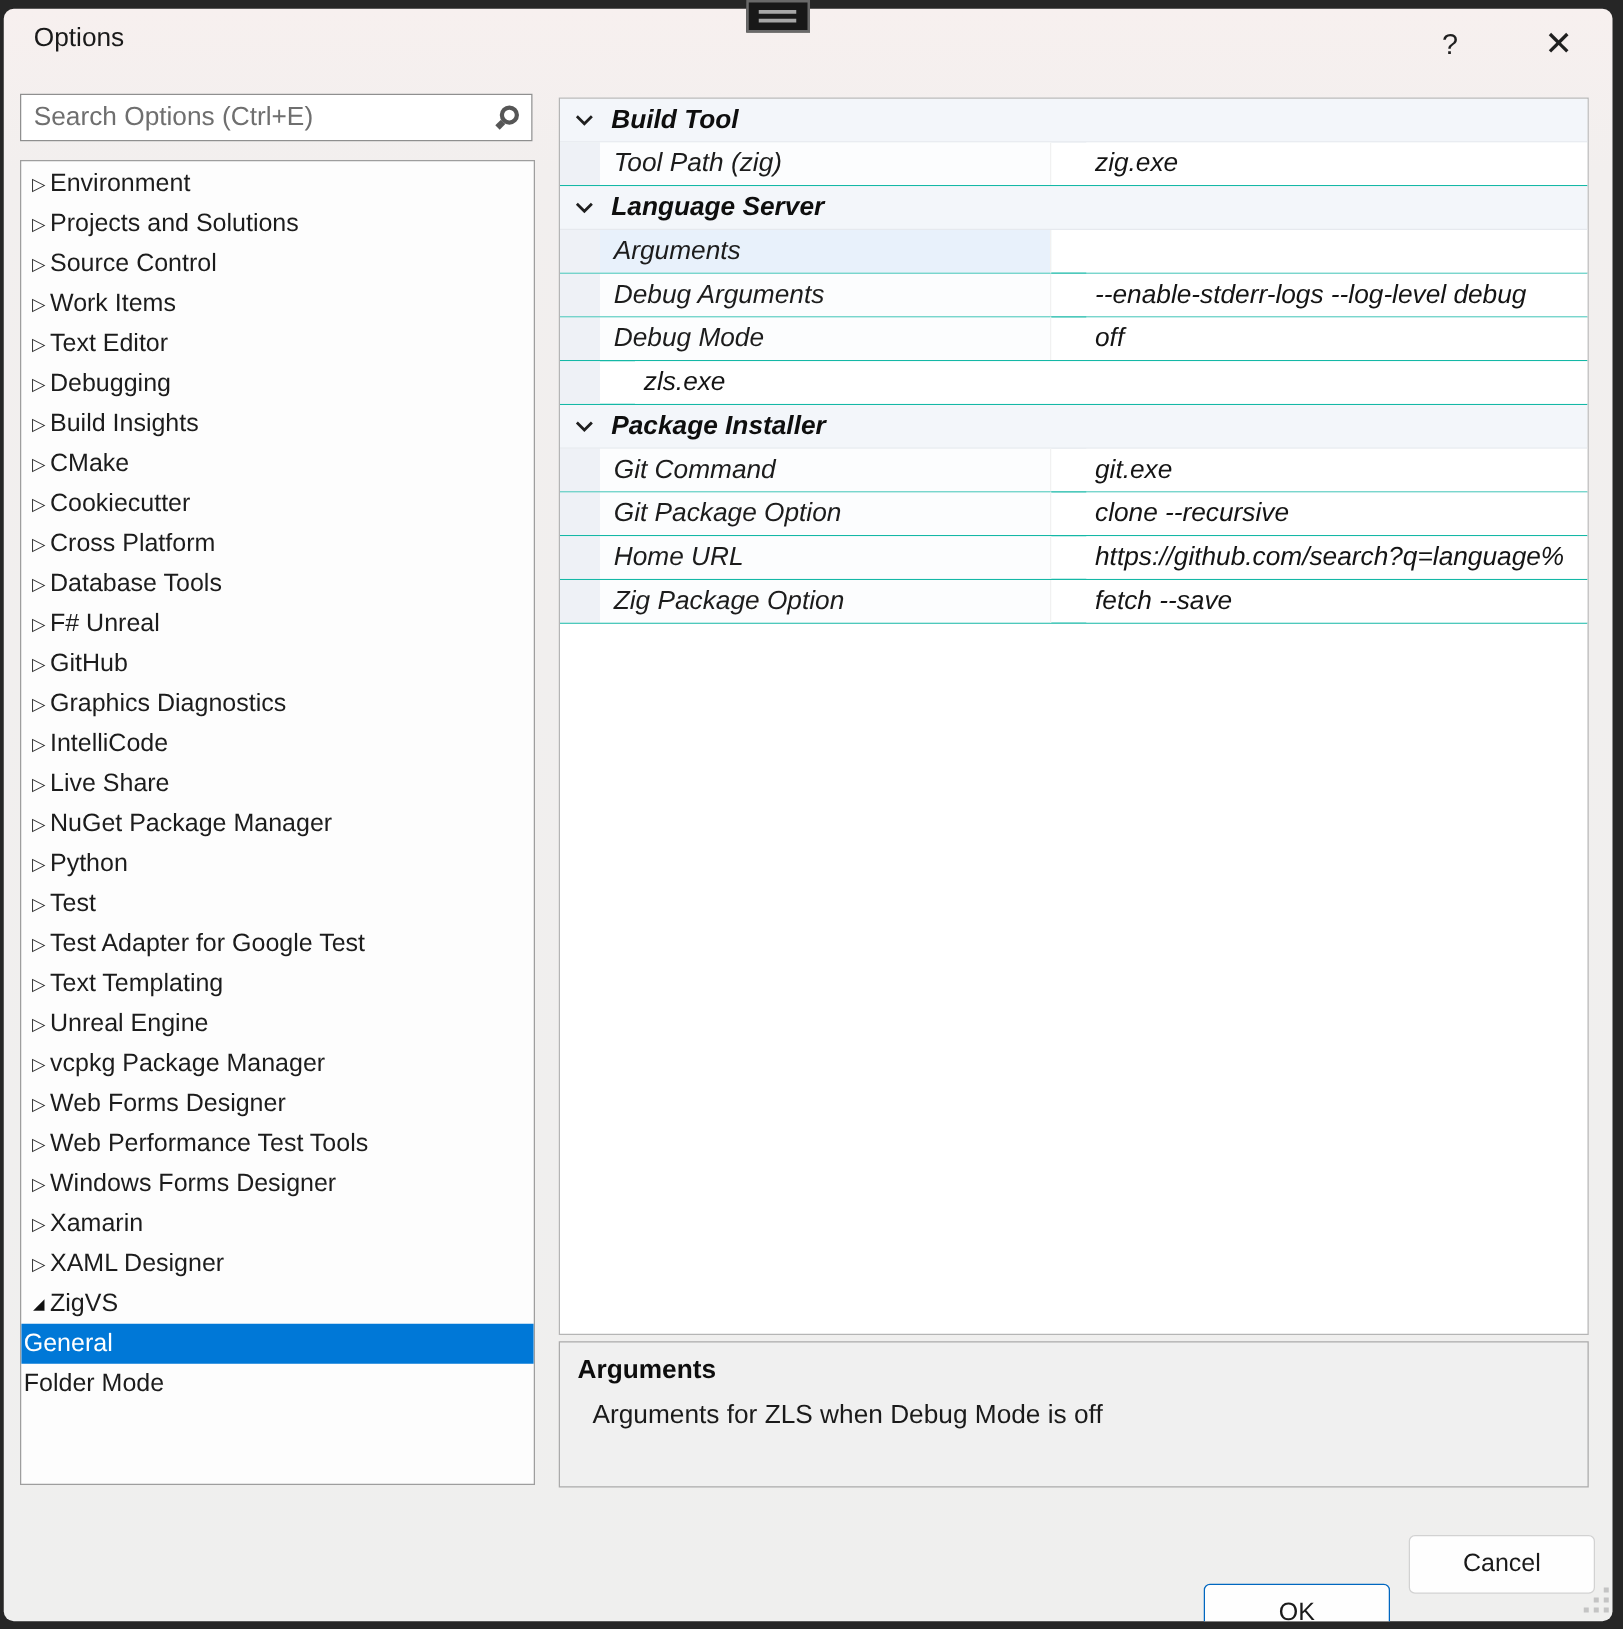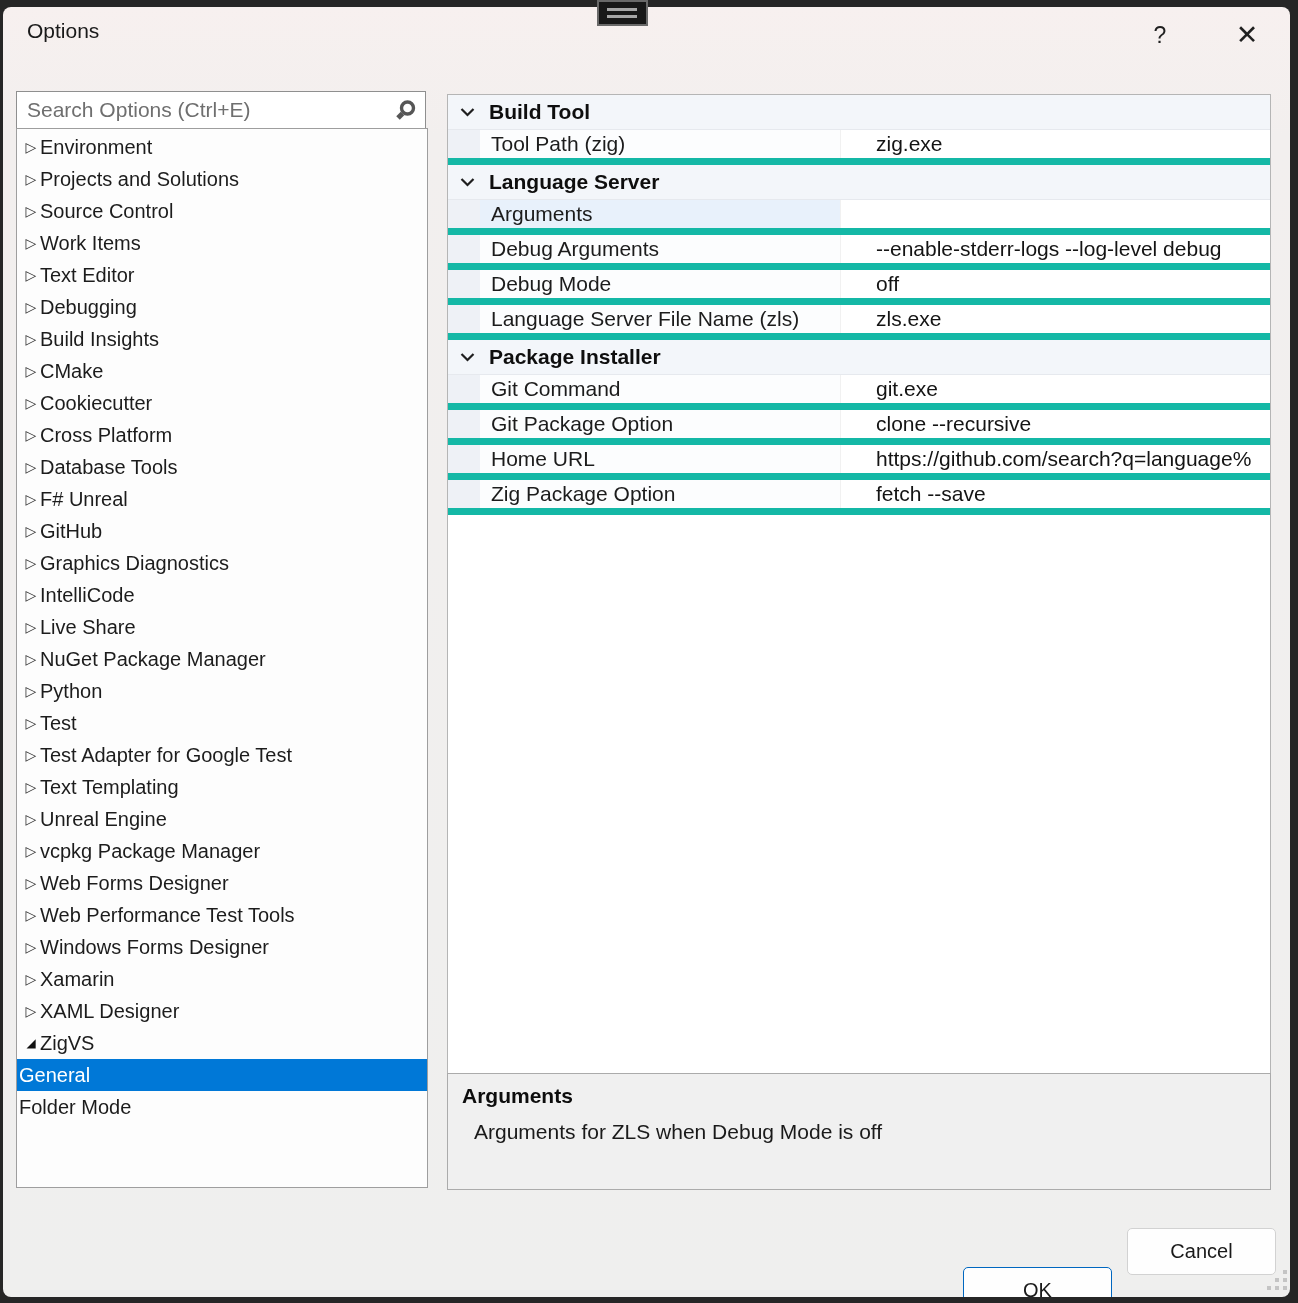--- a/index.html
+++ b/index.html
@@ -35,21 +35,21 @@
   .drag-handle{
     position:absolute;left:597px;top:0;width:51px;height:26px;
     background:#181818;border:2px solid #696969;box-sizing:border-box;z-index:20;
   }
   .drag-handle .bar{
     position:absolute;left:8px;width:30px;height:3px;background:#a6a6a6;
   }
   .bar1{top:6px;} .bar2{top:13px;}
   
   .searchbox{
-    position:absolute;left:13px;top:84px;width:410px;height:38px;
+    position:absolute;left:13px;top:68px;width:410px;height:38px;
     background:#ffffff;border:1px solid #8f8f8f;box-sizing:border-box;
   }
   .searchbox .ph{
     position:absolute;left:10px;top:0;line-height:36px;font-size:21px;color:#6f6f6f;
     white-space:nowrap;
   }
   .search-icon{position:absolute;right:7px;top:6px;}
   
   .tree{
     position:absolute;left:13px;top:121px;width:412px;height:1060px;
@@ -63,25 +63,25 @@
   .tree-row .glyph{
     flex:none;width:14px;margin-left:7px;text-align:center;
     font-size:14px;color:#333;line-height:14px;
   }
   .tree-row .glyph.expanded{font-size:12px;color:#111;}
   .tree-row .lbl{margin-left:2px;text-align:right;}
   .tree-row.child{}
   .tree-row.selected{background:var(--accent);color:#ffffff;}
   
   .grid{
-    position:absolute;left:444px;top:87px;width:824px;height:990px;
-    background:#ffffff;border:1px solid #b5b5b5;box-sizing:border-box;overflow:hidden;
+    position:absolute;left:444px;top:71px;width:824px;height:990px;
+    background:#ffffff;border:1px solid #b5b5b5;box-sizing:border-box;overflow:hidden;font-style:italic;
   }
   .grid-row{height:35px;box-sizing:border-box;display:flex;align-items:stretch;
-    border-bottom:7px solid #14b8a6;cursor:default;}
+    border-bottom:1px solid #14b8a6;cursor:default;}
   .grid-row.section{background:#f3f6fa;border-bottom:1px solid #e6e9ee;align-items:center;}
   .section .chev{flex:none;margin-left:12px;width:16px;height:10px;display:flex;align-items:center;}
   .section .sec-title{margin-left:13px;font-weight:bold;font-size:21px;color:#0e0e0e;line-height:34px;}
   .prop .indent{flex:none;width:32px;background:#eef1f6;}
   .prop .plabel{
     flex:none;width:361px;box-sizing:border-box;padding-left:11px;
     display:flex;align-items:center;font-size:21px;color:#1c1c1c;
     background:#fcfdfe;border-right:1px solid #f1f1f1;
     white-space:nowrap;overflow:hidden;
   }
@@ -292,21 +292,20 @@
         <span class="plabel">Debug Arguments</span>
         <span class="pvalue">--enable-stderr-logs --log-level debug</span>
       </div>
       <div class="grid-row prop">
         <span class="indent"></span>
         <span class="plabel">Debug Mode</span>
         <span class="pvalue">off</span>
       </div>
       <div class="grid-row prop">
         <span class="indent"></span>
-        <span class="plabel">Language Server File Name (zls)</span>
         <span class="pvalue">zls.exe</span>
       </div>
       <div class="grid-row section">
         <span class="chev">
           <svg width="15" height="10" viewBox="0 0 15 10">
             <polyline points="1.5,2 7.5,8 13.5,2" fill="none" stroke="#1f1f1f" stroke-width="2.2"></polyline>
           </svg>
         </span>
         <span class="sec-title">Package Installer</span>
       </div>

